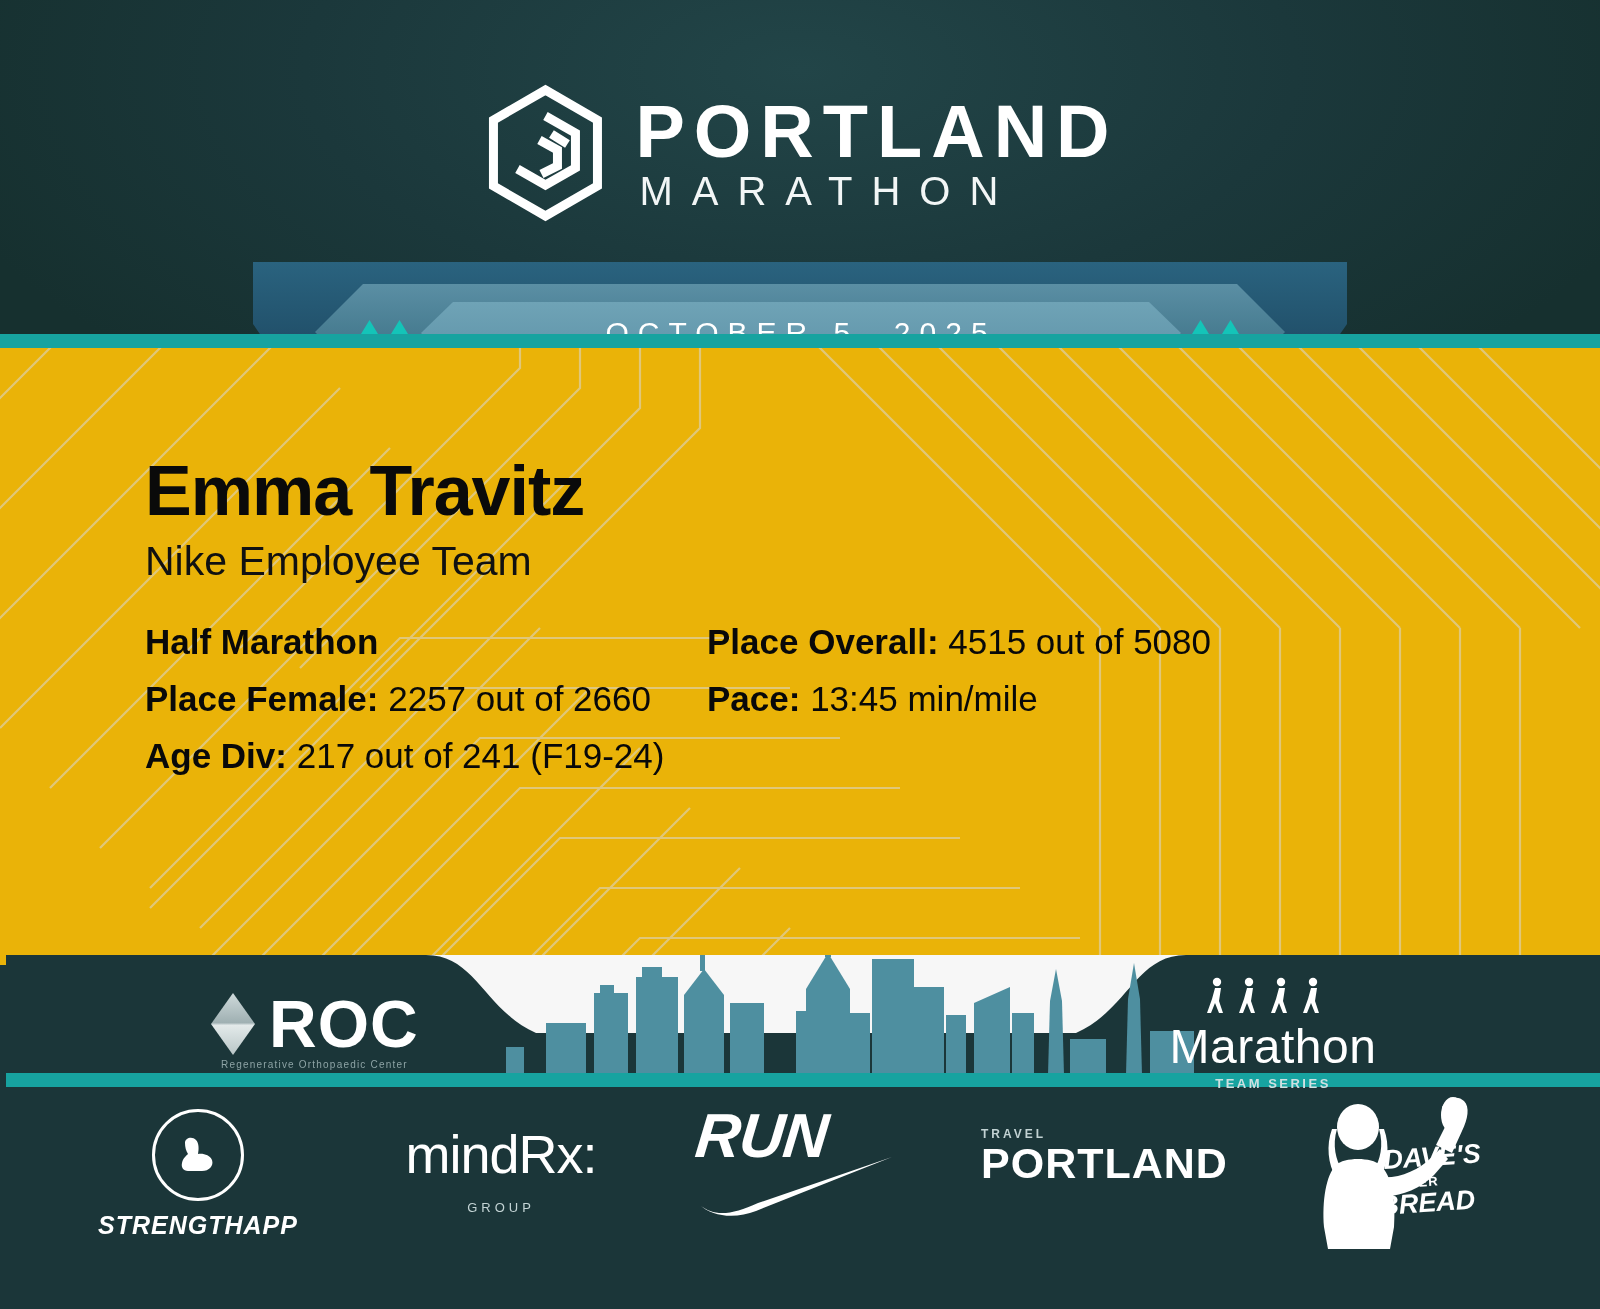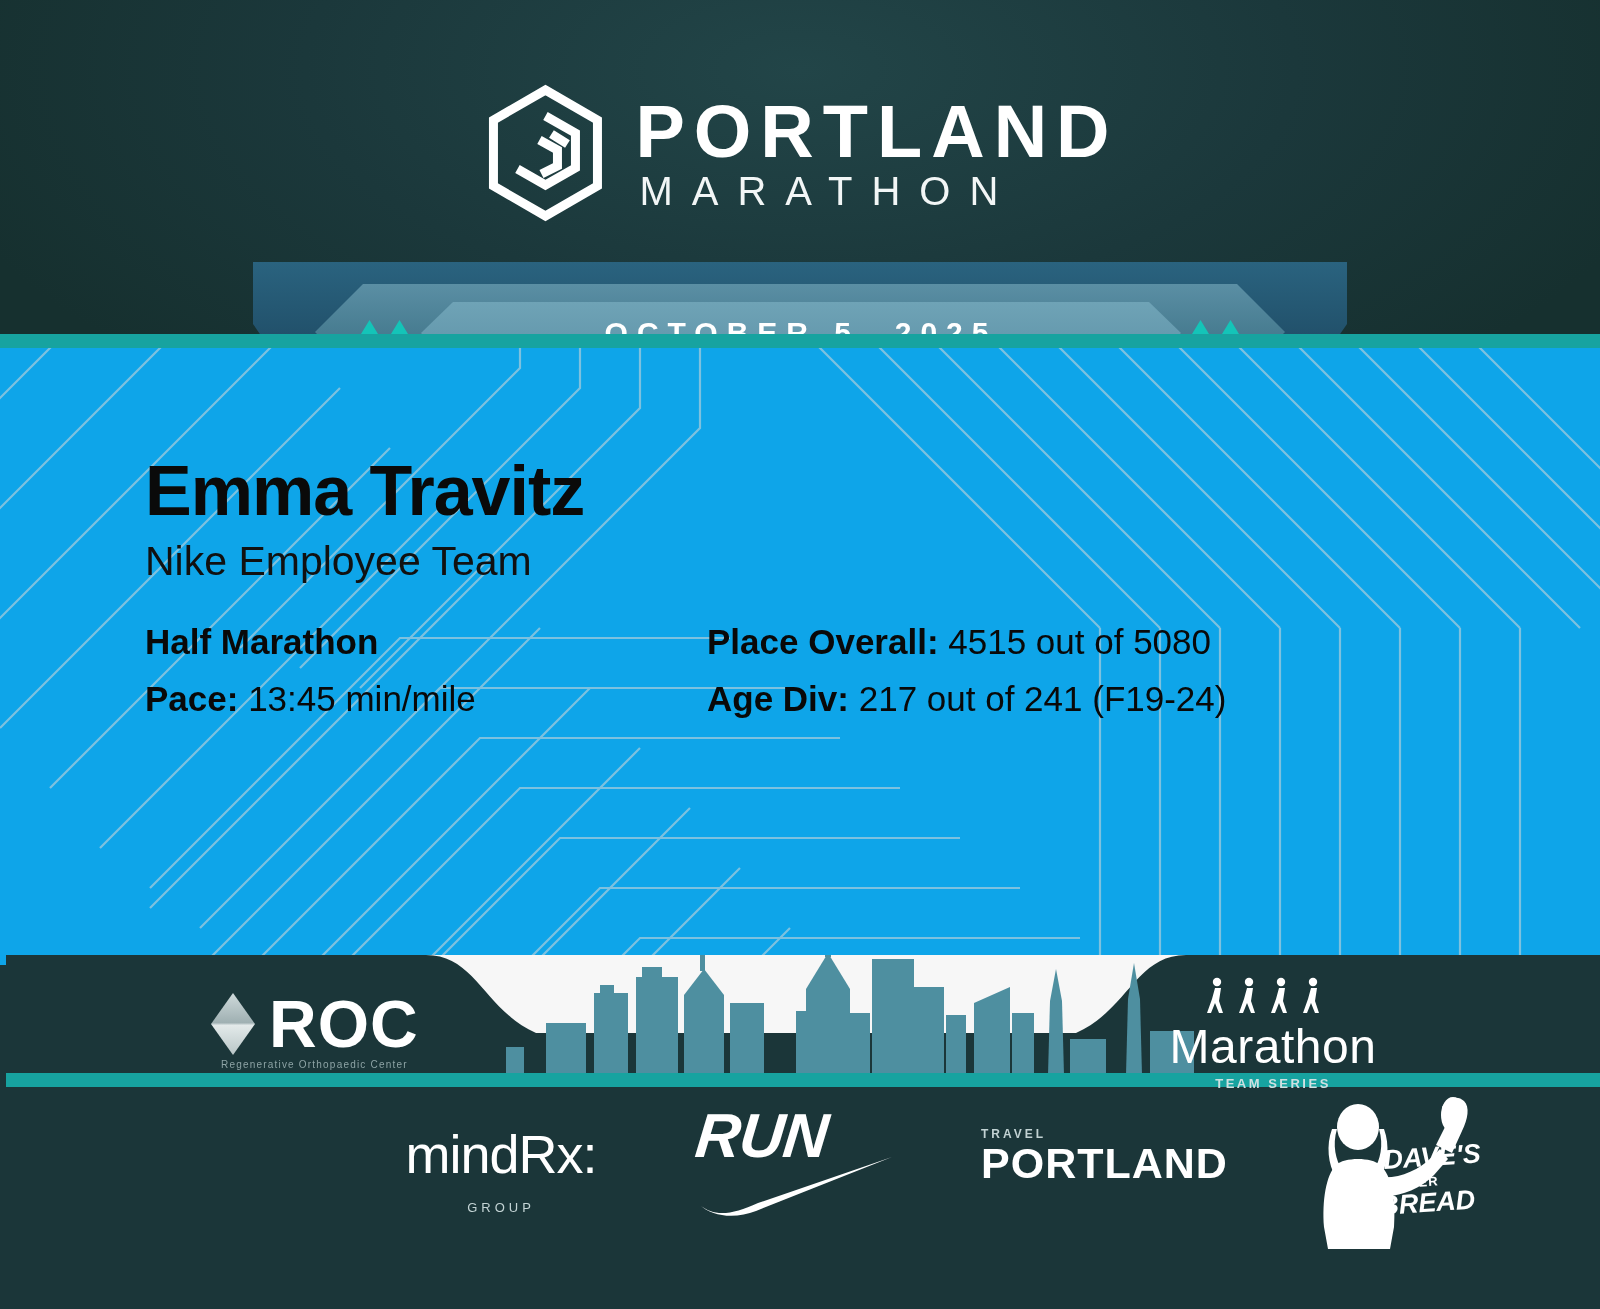--- a/index.html
+++ b/index.html
@@ -65,35 +65,35 @@
     clip-path:polygon(48px 0, 922px 0, 970px 48px, 922px 96px, 48px 96px, 0 48px);
     opacity:.92;
   }
   .banner-inner {
     position:absolute; left:168px; top:40px; width:760px; height:62px;
     background:linear-gradient(180deg,#6fa3b6 0%, #5e93a8 100%);
     clip-path:polygon(32px 0, 728px 0, 760px 31px, 728px 62px, 32px 62px, 0 31px);
     display:flex; align-items:center; justify-content:center;
   }
   .banner-date {
-    font-size:30px; font-weight:bold; color:#ffffff;
+    font-size:30px; font-weight:normal; color:#ffffff;
     letter-spacing:9px;
   }
   .diamonds { position:absolute; top:58px; display:flex; gap:13px; }
   .diamonds.left { left:108px; }
   .diamonds.right { right:108px; }
   .dia {
     width:17px; height:28px; background:#14c4b8;
     clip-path:polygon(50% 0, 100% 50%, 50% 100%, 0 50%);
   }
 
   
   .body-white {
     position:absolute; left:0; top:348px; width:1600px; height:617px;
-    background:#0ea5e9;
+    background:#eab308;
     overflow:hidden;
   }
   .chevron-bg { position:absolute; inset:0; opacity:.55; }
 
   .runner-name {
     position:absolute; left:145px; top:108px;
     font-size:70px; font-weight:bold; color:#0a0a0a;
     letter-spacing:-1px; line-height:1;
   }
   .runner-team {
@@ -238,20 +238,24 @@
 
     <div class="stats">
       <div class="stat-line">
         <span class="k">Half Marathon</span>
       </div>
       <div class="stat-line">
         <span class="k">Place Overall:</span>
         <span class="v">4515 out of 5080</span>
       </div>
 
+      <div class="stat-line">
+        <span class="k">Place Female:</span>
+        <span class="v">2257 out of 2660</span>
+      </div>
 
       <div class="stat-line">
         <span class="k">Pace:</span>
         <span class="v">13:45 min/mile</span>
       </div>
       <div class="stat-line">
         <span class="k">Age Div:</span>
         <span class="v">217 out of 241 (F19-24)</span>
       </div>
     </div>
@@ -321,20 +325,28 @@
             </g>
           </g>
         </svg>
         <div class="mts-name">Marathon</div>
         <div class="mts-sub">TEAM SERIES</div>
       </div>
     </div>
 
     <div class="sponsor-row-2">
 
+      <div class="logo-strength">
+        <div class="strength-circle">
+          <svg width="52" height="52" viewBox="0 0 52 52">
+            <path d="M13 14 C13 9 20 7 24 11 C27 14 27 20 26 25 C31 24 38 26 40 31 C42 37 37 42 30 42 L16 42 C11 42 9 38 10 34 C11 29 14 27 16 25 C14 22 13 18 13 14 Z" fill="#ffffff"></path>
+          </svg>
+        </div>
+        <div class="strength-text">STRENGTHAPP</div>
+      </div>
 
       <div class="logo-mindrx">
         <div class="mindrx-text">mindRx:</div>
         <div class="mindrx-sub">GROUP</div>
       </div>
 
       <div class="logo-run">
         <div class="run-word">RUN</div>
         <svg class="swoosh" width="200" height="62" viewBox="0 0 200 62">
           <path d="M4 50 C18 62 36 60 62 48 L196 2 L60 56 C40 64 16 62 4 50 Z" fill="#ffffff"></path>

